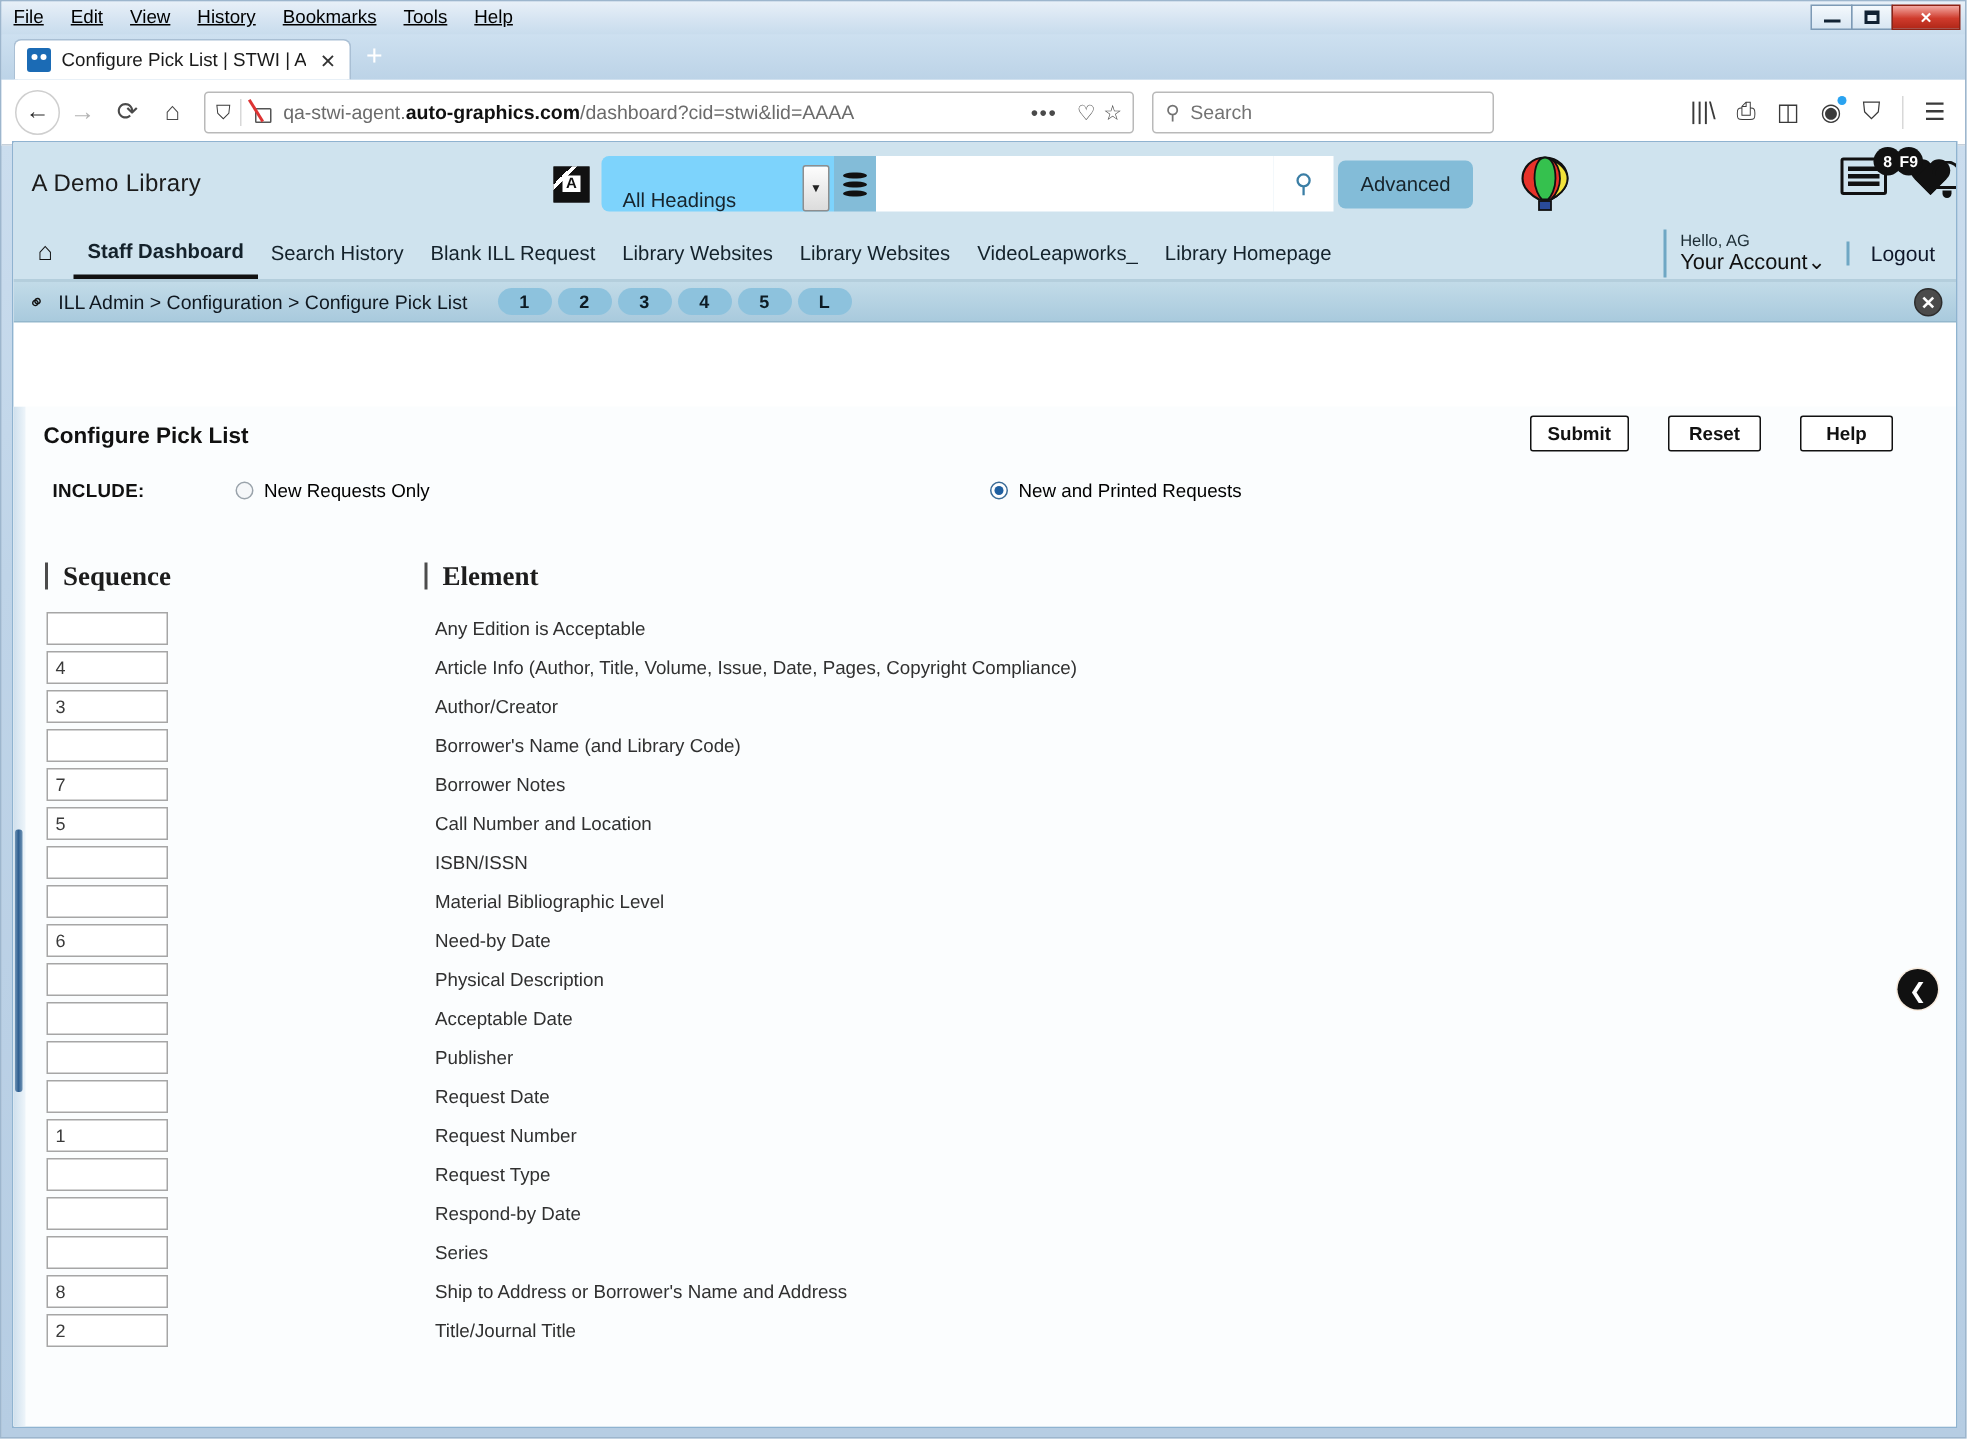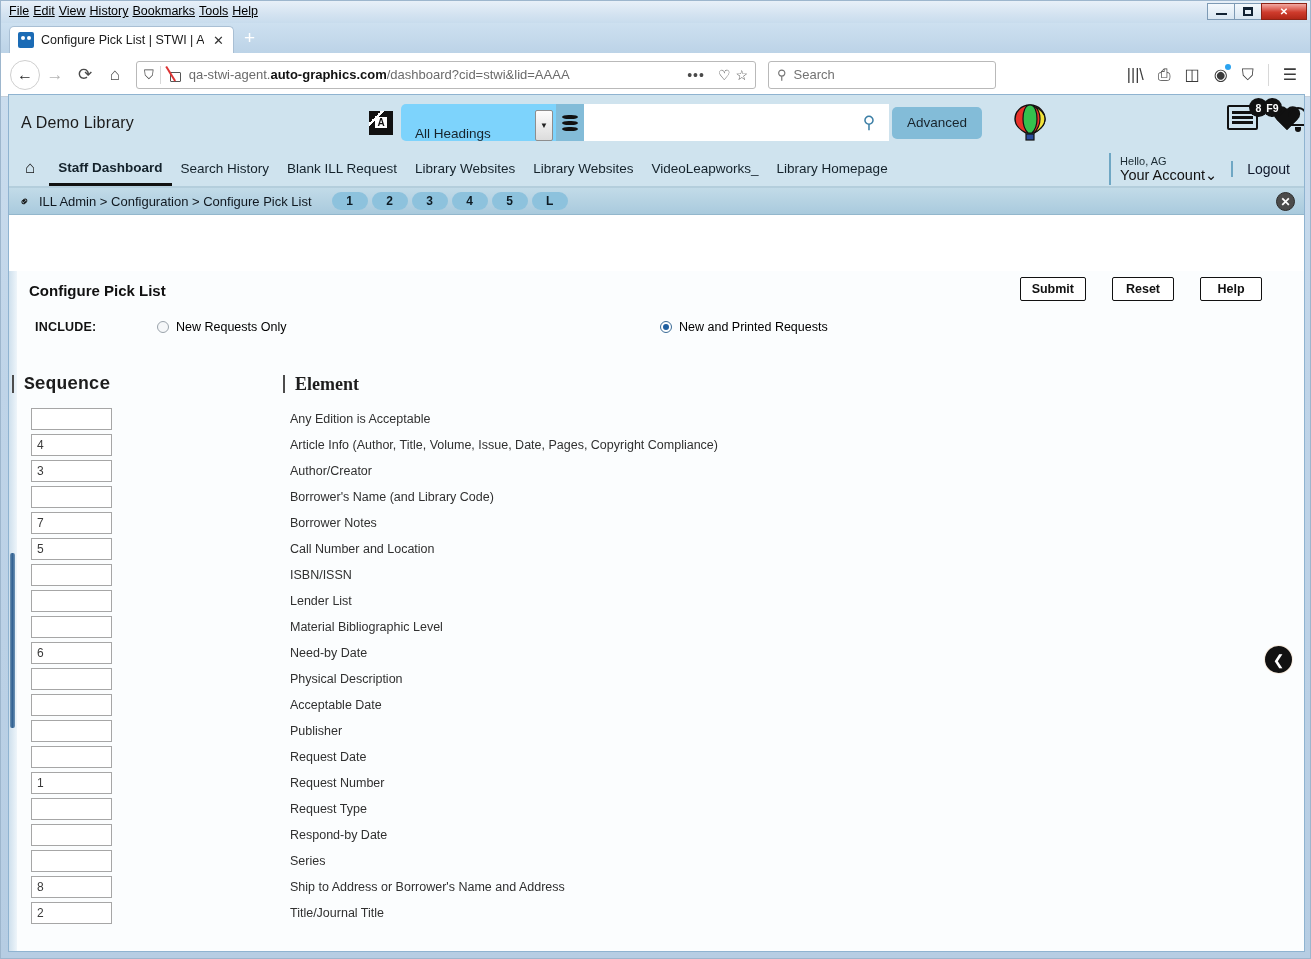--- a/index.html
+++ b/index.html
@@ -18,21 +18,21 @@
     border: 1px solid #9db6cd;
   }
   .titlebar {
     height: 22px; width: 100%;
     background: linear-gradient(180deg,#e8f0f8 0%, #d4e3f1 60%, #c8dced 100%);
     display: flex; align-items: flex-start; justify-content: flex-end;
     position: relative;
   }
   .menubar {
     position: absolute; left: 6px; top: 2px;
-    display: flex; 
+    display: flex; gap: 14px;
     font-size: 12.5px; color: #000;
   }
   .menubar span { padding: 1px 2px; cursor: default; }
   .menubar span u { text-decoration: underline; }
   .wbtns { display: flex; gap: 0; margin-right: 3px; margin-top: 2px; }
   .wbtn {
     width: 28px; height: 17px;
     border: 1px solid #7d9ab5;
     background: linear-gradient(180deg,#f4f9fd,#d8e6f2);
     display: flex; align-items: center; justify-content: center;
@@ -299,21 +299,21 @@
   .opt2 { position:absolute; left:651px; }
 
   
   .tablewrap { position:absolute; left:0; right:0; top:104px; bottom:0; }
   .thead { display:flex; height: 30px; align-items:flex-start; }
   .th {
     font-family:"Liberation Serif", serif;
     font-size: 18px; font-weight: bold; color:#1d1d1d;
     border-left: 2px solid #4c4c4c; padding-left: 10px; line-height: 1;
   }
-  .th.seq { position:absolute; left:3px; top:0;font-family:Liberation Mono, monospace; }
+  .th.seq { position:absolute; left:21px; top:0; }
   .th.ele { position:absolute; left:274px; top:0; }
 
   .rows { position:absolute; left:0; right:0; top:31px; bottom:0; }
   .row { height: 26px; display:flex; align-items:center; position:relative; }
   .seqbox {
     position:absolute; left:22px;
     width: 81px; height: 22px;
     border: 1px solid #a6a6a6; background:#fff;
     font-size: 12px; color:#3a3a3a; padding: 0 5px;
     display:flex; align-items:center;
@@ -545,24 +545,20 @@
               <div class="row">
                 <div class="seqbox">5</div>
                 <div class="elelbl">Call Number and Location</div>
               </div>
               <div class="row">
                 <div class="seqbox"></div>
                 <div class="elelbl">ISBN/ISSN</div>
               </div>
               <div class="row">
                 <div class="seqbox"></div>
-                <div class="elelbl">Lender List</div>
-              </div>
-              <div class="row">
-                <div class="seqbox"></div>
                 <div class="elelbl">Material Bibliographic Level</div>
               </div>
               <div class="row">
                 <div class="seqbox">6</div>
                 <div class="elelbl">Need-by Date</div>
               </div>
               <div class="row">
                 <div class="seqbox"></div>
                 <div class="elelbl">Physical Description</div>
               </div>

